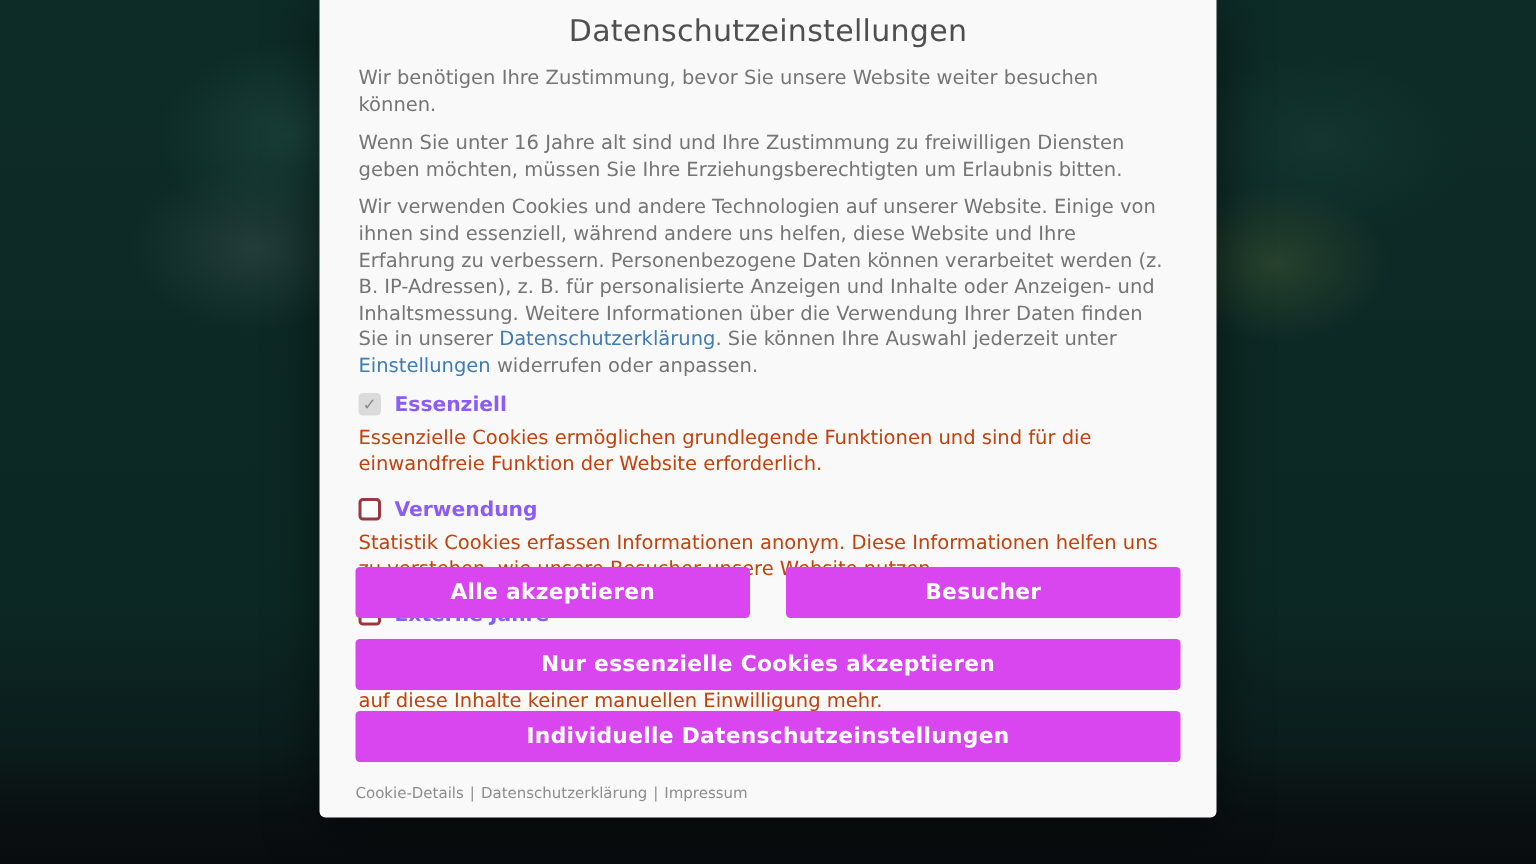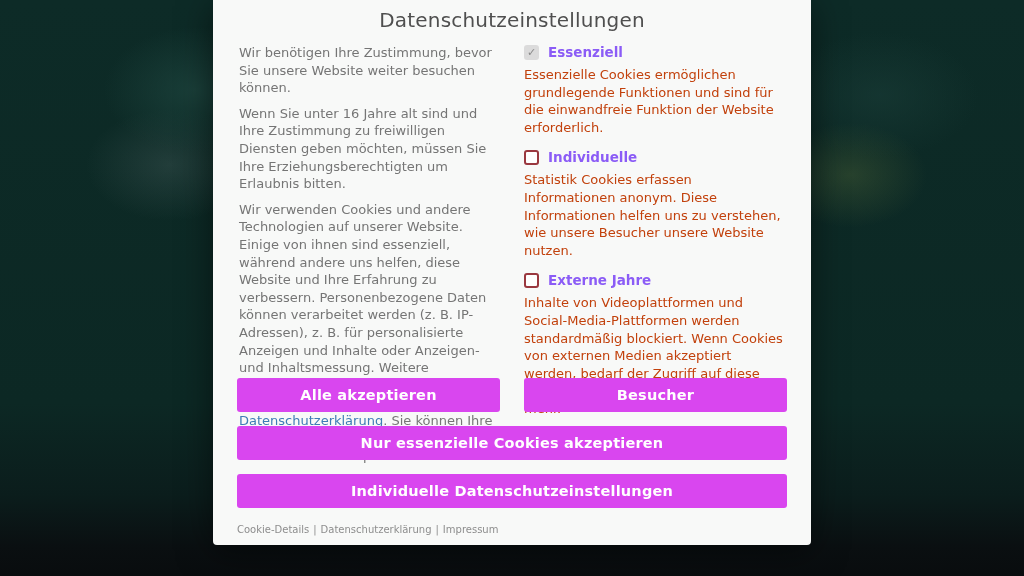--- a/index.html
+++ b/index.html
@@ -33,21 +33,21 @@
   .modal-title {
     text-align: center;
     font-size: 20px;
     font-weight: 500;
     color: #4f4f4f;
     padding-top: 8px;
     letter-spacing: 0.2px;
   }
   .columns {
     display: grid;
-    grid-template-columns: 1fr 1fr;
+    grid-template-columns: 1fr;
     column-gap: 24px;
     margin-top: 12px;
   }
   .intro p {
     font-size: 13px;
     line-height: 17.6px;
     color: #757575;
     margin-bottom: 8px;
   }
   .intro a {
@@ -155,21 +155,21 @@
         <div class="option-head">
           <span class="checkbox checked-disabled">✓</span>
           <span class="option-label">Essenziell</span>
         </div>
         <div class="option-desc">Essenzielle Cookies ermöglichen grundlegende Funktionen und sind für die einwandfreie Funktion der Website erforderlich.</div>
       </div>
 
       <div class="option">
         <div class="option-head">
           <span class="checkbox unchecked"></span>
-          <span class="option-label">Individuelle</span>
+          <span class="option-label">Verwendung</span>
         </div>
         <div class="option-desc">Statistik Cookies erfassen Informationen anonym. Diese Informationen helfen uns zu verstehen, wie unsere Besucher unsere Website nutzen.</div>
       </div>
 
       <div class="option">
         <div class="option-head">
           <span class="checkbox unchecked"></span>
           <span class="option-label">Externe Jahre</span>
         </div>
         <div class="option-desc">Inhalte von Videoplattformen und Social-Media-Plattformen werden standardmäßig blockiert. Wenn Cookies von externen Medien akzeptiert werden, bedarf der Zugriff auf diese Inhalte keiner manuellen Einwilligung mehr.</div>

